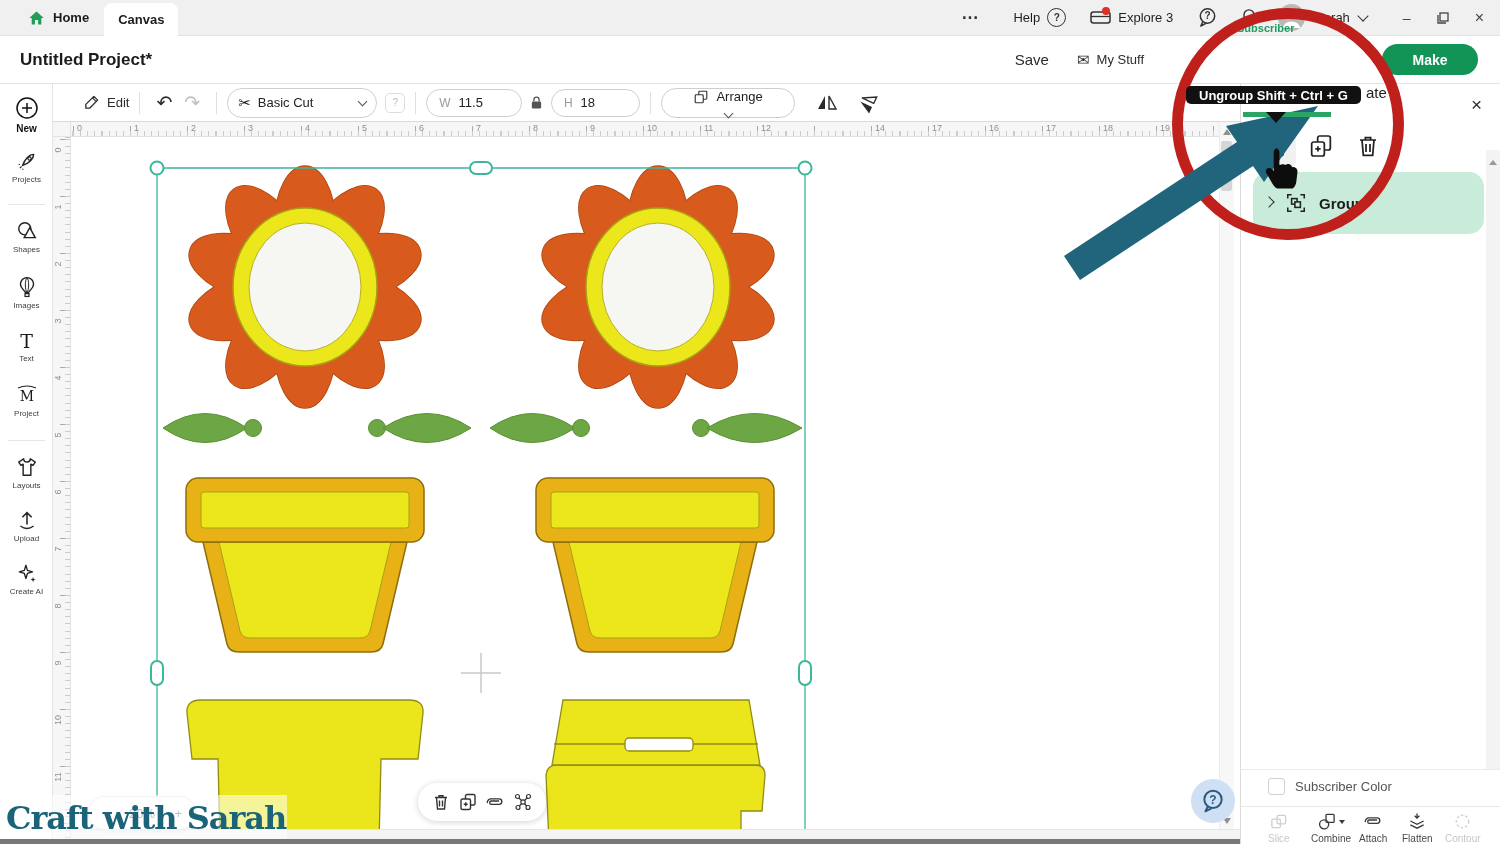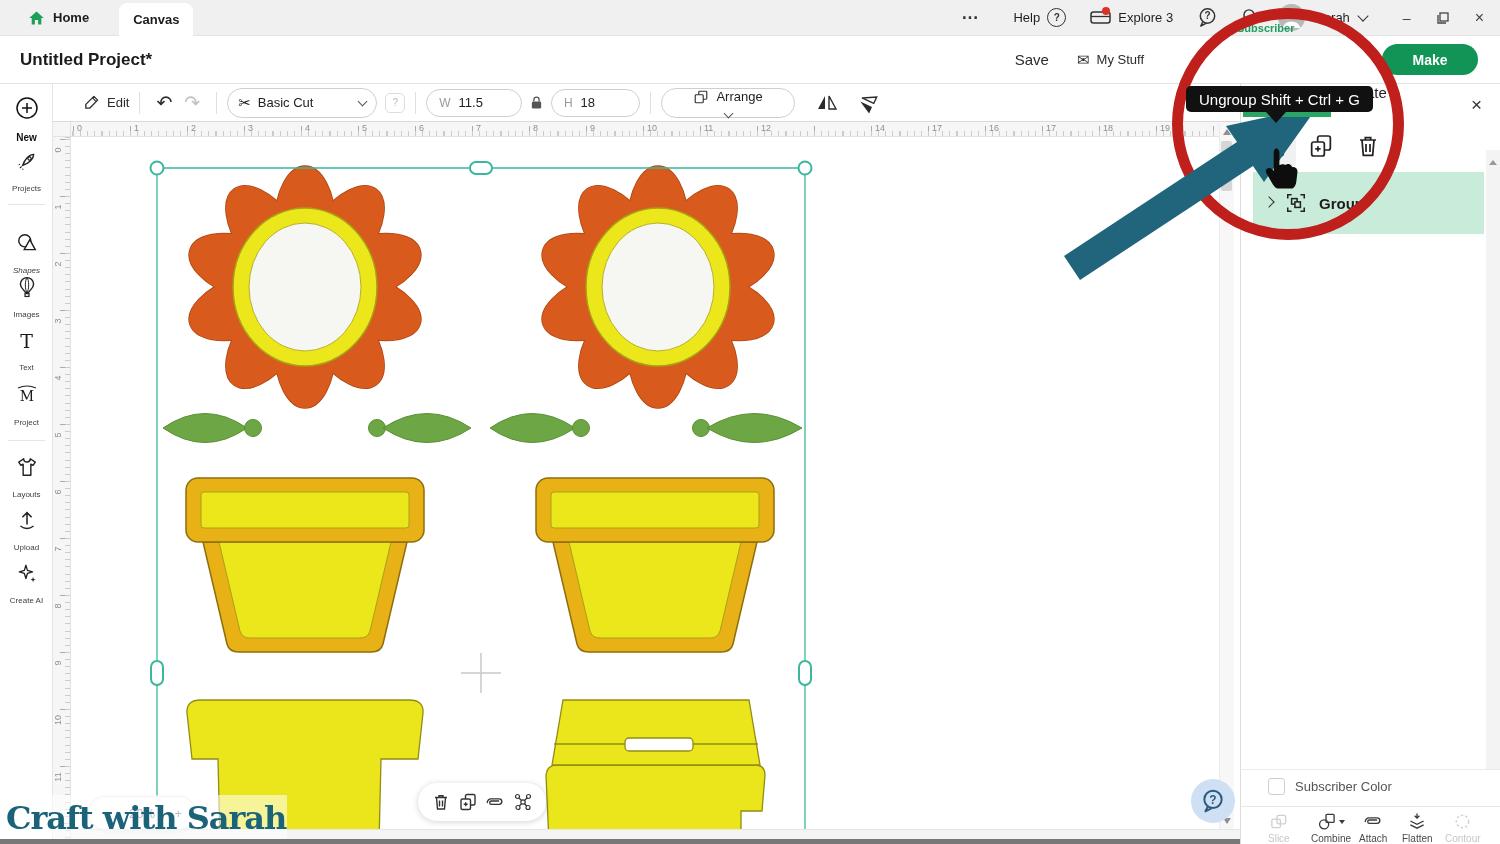--- a/index.html
+++ b/index.html
@@ -14,21 +14,21 @@
   .tb-ic{display:inline-flex;align-items:center;justify-content:center;}
   .qcircle{width:17px;height:17px;border:1.5px solid #333;border-radius:50%;display:inline-flex;align-items:center;justify-content:center;font-size:10px;font-weight:700;color:#333;}
   .chev{width:7px;height:7px;border-right:1.7px solid #333;border-bottom:1.7px solid #333;transform:rotate(45deg);display:inline-block;margin-top:-3px;}
   .wctl{font-size:14px;color:#444;}
   
   #header{left:0;top:36px;width:1500px;height:48px;background:#fff;border-bottom:1px solid #e3e3e3;}
   #title{font-size:17px;font-weight:600;color:#1b1b1b;}
   .makebtn{background:#129457;color:#fff;font-weight:700;font-size:14px;border:none;border-radius:16px;width:96px;height:31px;}
   
   #sidebar{left:0;top:84px;width:53px;height:760px;background:#fff;border-right:1px solid #e4e4e4;}
-  .side-item{width:53px;display:flex;flex-direction:column;align-items:center;gap:12px;position:absolute;}
+  .side-item{width:53px;display:flex;flex-direction:column;align-items:center;gap:3px;position:absolute;}
   .side-label{font-size:8px;color:#3d3d3d;letter-spacing:0;}
   .side-label.bold{font-size:10px;font-weight:700;color:#111;}
   .side-div{position:absolute;left:8px;width:37px;border-top:1px solid #e6e6e6;}
   
   #toolbar{left:53px;top:84px;width:1187px;height:38px;background:#fff;border-bottom:1px solid #dadada;}
   .tdiv{width:1px;height:22px;background:#e0e0e0;margin:0 10px;}
   .tool-lab{font-size:13px;color:#2c2c2c;}
   .pillctl{border:1px solid #cfcfcf;border-radius:16px;height:28px;display:flex;align-items:center;padding:0 10px;gap:7px;background:#fff;font-size:13px;color:#222;}
   .fieldctl{border:1px solid #cfcfcf;border-radius:14px;height:26px;display:flex;align-items:center;padding:0 12px;gap:8px;font-size:13px;}
   .dim-lab{color:#9a9a9a;font-size:12px;}
@@ -47,54 +47,54 @@
   #canvas{left:71px;top:137px;width:1169px;height:707px;background:#fff;overflow:hidden;}
   
   #vscroll{left:1219px;top:124px;width:15px;height:706px;background:#f7f7f7;border-left:1px solid #ececec;}
   #vthumb{left:1221px;top:141px;width:11px;height:50px;background:#d6d6d6;border-radius:2px;}
   #hscroll{left:71px;top:829px;width:1181px;height:11px;background:#f4f4f4;border-top:1px solid #e6e6e6;}
   .arr{width:0;height:0;position:absolute;}
   #bottomstrip{left:0;top:839px;width:1500px;height:5px;background:#787878;}
   
   #rpanel{left:1240px;top:84px;width:260px;height:760px;background:#fff;border-left:1px solid #dcdcdc;}
   .icbtn{width:44px;height:44px;border-radius:6px;display:flex;align-items:center;justify-content:center;}
-  #layer-row{left:1253px;top:172px;width:231px;height:62px;background:#c8ecd9;border-radius:0;display:flex;align-items:center;gap:12px;padding:0 12px;}
+  #layer-row{left:1253px;top:172px;width:231px;height:62px;background:#c8ecd9;border-radius:15px;display:flex;align-items:center;gap:12px;padding:0 12px;}
   .lane{left:1486px;top:150px;width:14px;height:620px;background:#f3f3f3;}
   .chk{width:15px;height:15px;border:1.5px solid #cfcfcf;border-radius:3px;background:#fff;}
   .act{position:absolute;display:flex;flex-direction:column;align-items:center;gap:2px;font-size:10px;color:#4a4a4a;}
   .act.dis{color:#c6c6c6;}
   
   #watermark-band{left:0;top:795px;width:287px;height:44px;background:rgba(255,255,255,.55);z-index:5;}
   #watermark{left:6px;top:799px;font-family:"DejaVu Serif",serif;font-weight:700;font-size:32px;color:#1a6379;z-index:6;letter-spacing:-1px;}
   #zoompill{left:88px;top:796px;width:108px;height:34px;background:#fff;border:1px solid #e4e4e4;border-radius:17px;z-index:4;display:flex;align-items:center;justify-content:space-between;padding:0 13px;color:#6b6b6b;font-size:13px;box-shadow:0 1px 4px rgba(0,0,0,.08);}
   #selpill{left:418px;top:783px;width:128px;height:38px;background:#fff;border-radius:19px;z-index:7;box-shadow:0 1px 6px rgba(0,0,0,.18);display:flex;align-items:center;justify-content:space-around;padding:0 10px;}
   #helpfab{left:1191px;top:779px;width:44px;height:44px;border-radius:50%;background:#cfdff4;z-index:30;display:flex;align-items:center;justify-content:center;}
   #redring{left:1172px;top:8px;width:232px;height:232px;border:11px solid #bf201b;border-radius:50%;z-index:40;}
-  #tooltip{left:1186px;top:86px;height:26px;background:#111;color:#fff;font-weight:400;font-size:15px;border-radius:5px;display:flex;align-items:center;padding:0 13px;z-index:44;white-space:nowrap;}
+  #tooltip{left:1186px;top:86px;height:18px;background:#111;color:#fff;font-weight:700;font-size:13px;border-radius:5px;display:flex;align-items:center;padding:0 13px;z-index:44;white-space:nowrap;}
   #tt-green{left:1243px;top:112px;width:88px;height:5px;background:#2aa565;z-index:43;}
   #tt-ptr{left:1266px;top:112px;width:0;height:0;border-left:10px solid transparent;border-right:10px solid transparent;border-top:11px solid #111;z-index:45;}
   #arrow-svg{left:1050px;top:90px;z-index:42;}
   #hand{left:1258px;top:146px;z-index:50;}
   .reddot{position:absolute;width:8px;height:8px;border-radius:50%;background:#de3226;}
 </style>
 </head>
 <body>
 
 <div id="app">
 
   <div class="abs row" id="topbar">
     <div class="tab" style="margin-left:14px;">
       <span class="tb-ic">
         <svg width="17" height="16" viewBox="0 0 20 20">
             <path d="M10 2 L19 10 H16 V18 H12 V12.5 H8 V18 H4 V10 H1 Z" fill="#1e9e57"></path>
           </svg>
       </span>
       <span>Home</span>
     </div>
-    <div class="tab active" style="margin-left:16px;">
+    <div class="tab active" style="margin-left:1px;">
       <span>Canvas</span>
     </div>
     <div style="flex:1"></div>
     <span style="font-size:17px;font-weight:700;color:#333;margin-right:26px;letter-spacing:2px;">⋯</span>
     <span class="row" style="gap:7px;margin-right:24px;">
       <span style="font-size:13px;color:#1f1f1f;padding-left:7px;">Help</span>
       <span class="qcircle">?</span>
     </span>
     <span class="row" style="gap:7px;margin-right:24px;position:relative;">
       <span class="tb-ic">
@@ -170,21 +170,21 @@
             <g transform="rotate(45 10 10)">
               <path d="M10 1.5 C12.8 4.2 12.8 10 10 15.5 C7.2 10 7.2 4.2 10 1.5 Z" fill="none" stroke="#222" stroke-width="1.3"></path>
               <circle cx="10" cy="6.8" r="1.5" fill="none" stroke="#222" stroke-width="1.1"></circle>
             </g>
             <path d="M3.5 16.5l1.5-1.5 M2.5 13.5l1-0.5 M6 18l0.5-1" stroke="#222" stroke-width="1"></path>
           </svg>
         </span>
       <span class="side-label">Projects</span>
     </div>
     <div class="side-div" style="top:120px;"></div>
-    <div class="side-item" style="top:148px;font-style:italic;">
+    <div class="side-item" style="top:136px;">
       <span>
           <svg width="22" height="22" viewBox="0 0 20 20">
             <circle cx="8" cy="8" r="5.5" fill="none" stroke="#222" stroke-width="1.3"></circle>
             <path d="M12.5 7 L17.5 16 H7.5 Z" fill="#fff" stroke="#222" stroke-width="1.3"></path>
           </svg>
         </span>
       <span class="side-label">Shapes</span>
     </div>
     <div class="side-item" style="top:192px;">
       <span>

